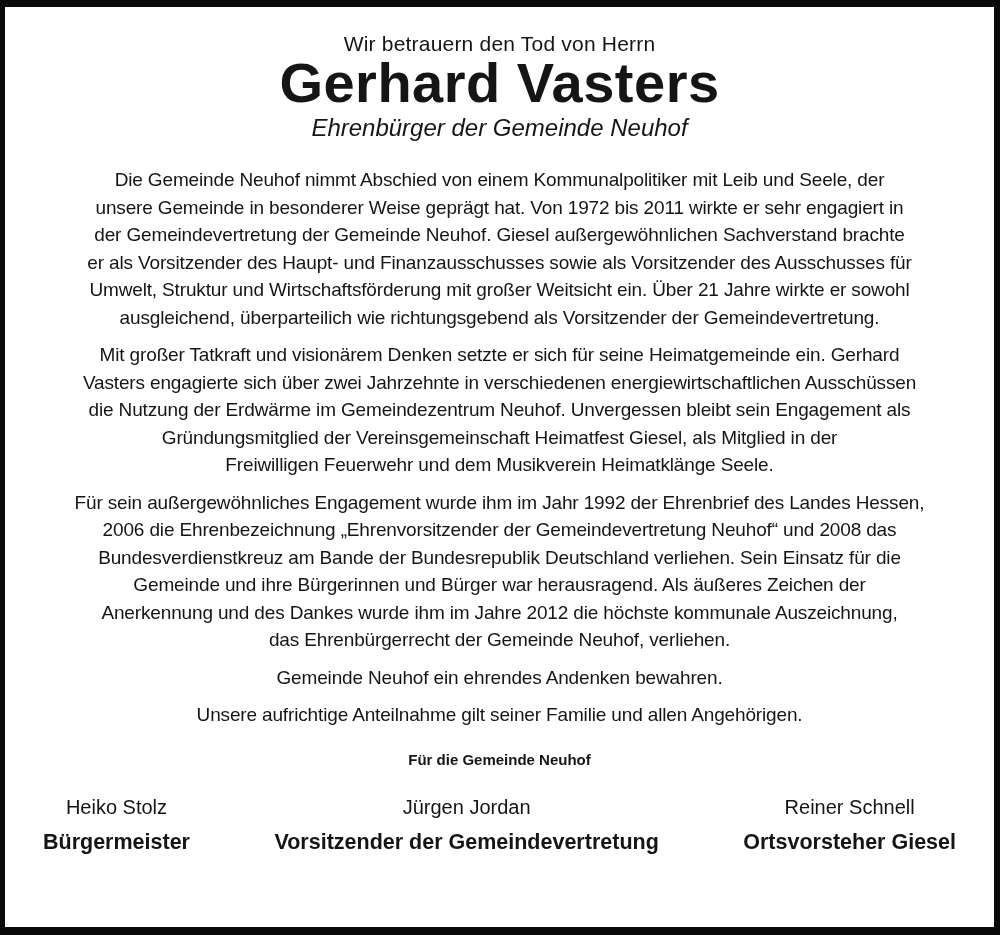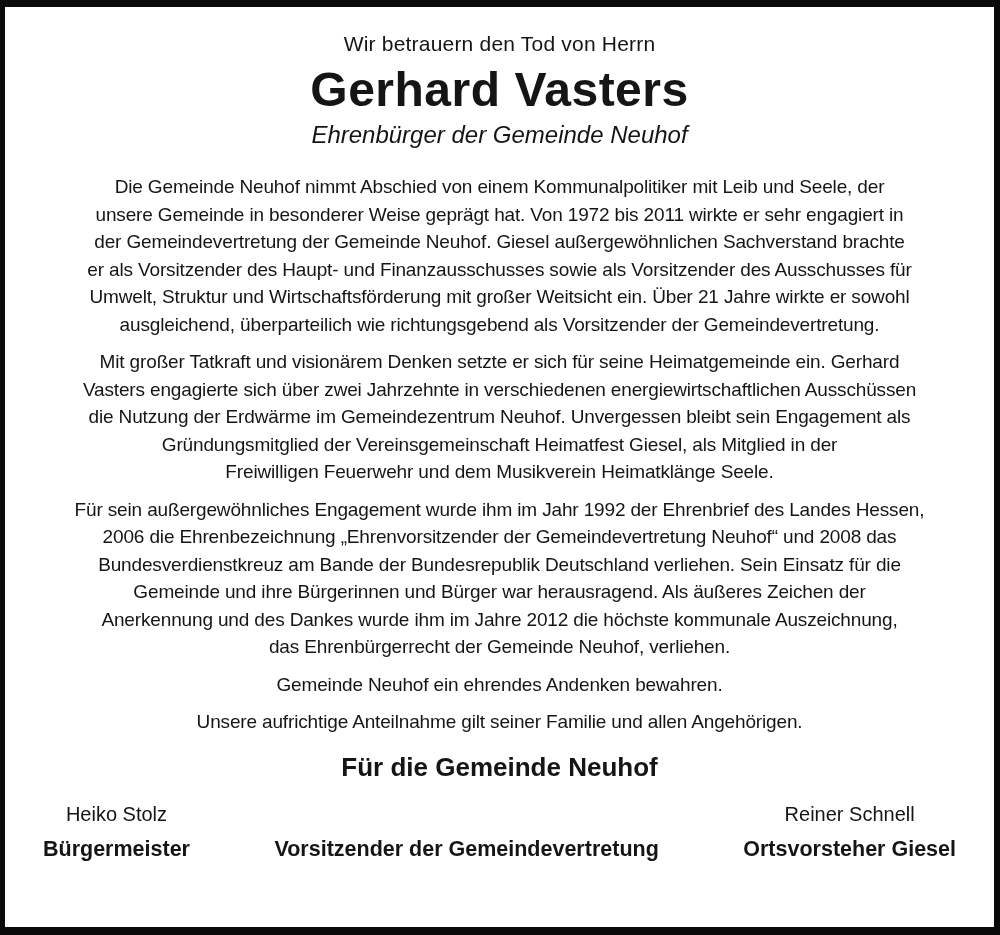--- a/index.html
+++ b/index.html
@@ -26,45 +26,44 @@
     height: 100%;
     padding: 24px 14px 0 14px;
     text-align: center;
   }
   .intro-line {
     font-size: 21px;
     line-height: 26px;
     letter-spacing: 0.2px;
   }
   .deceased-name {
-    font-size: 48px;
+    font-size: 56px;
     line-height: 52px;
     font-weight: 700;
     letter-spacing: 0.5px;
-    margin-top: 7px;
   }
   .honorific-subtitle {
     font-size: 24px;
     line-height: 28px;
     font-style: italic;
     margin-top: 5px;
     margin-bottom: 24px;
   }
   .paragraphs { }
   .obituary-paragraph {
     margin: 0 0 10px 0;
   }
   .obituary-paragraph .line {
     font-size: 19px;
     line-height: 27.5px;
     letter-spacing: -0.15px;
     white-space: nowrap;
   }
   .closing-line {
-    font-size: 26px;
+    font-size: 15px;
     line-height: 28px;
     font-weight: 700;
     margin-top: 17px;
     margin-bottom: 20px;
   }
   .signature-block {
     display: flex;
     justify-content: space-between;
     align-items: flex-end;
     padding: 0 24px;
@@ -129,20 +128,21 @@
     </div>
 
     <div class="closing-line">Für die Gemeinde Neuhof</div>
 
     <div class="signature-block">
       <div class="signatory">
         <div class="signatory-name">Heiko Stolz</div>
         <div class="signatory-role">Bürgermeister</div>
       </div>
       <div class="signatory">
+        <div class="signatory-name">Jürgen Jordan</div>
         <div class="signatory-role">Vorsitzender der Gemeindevertretung</div>
       </div>
       <div class="signatory">
         <div class="signatory-name">Reiner Schnell</div>
         <div class="signatory-role">Ortsvorsteher Giesel</div>
       </div>
     </div>
 
   </div>
 </div>

